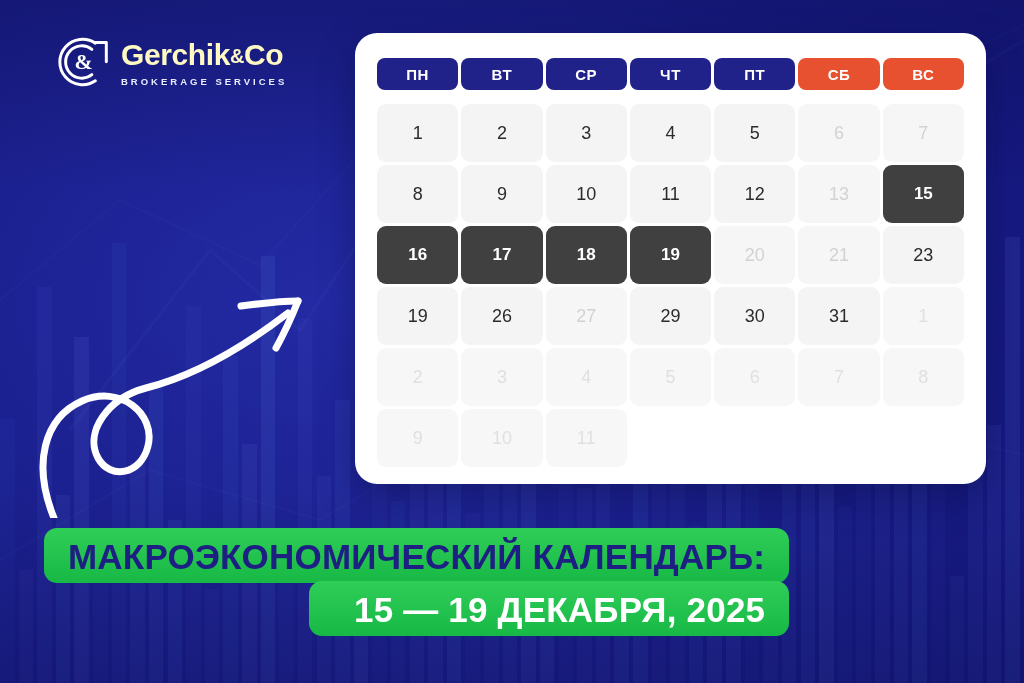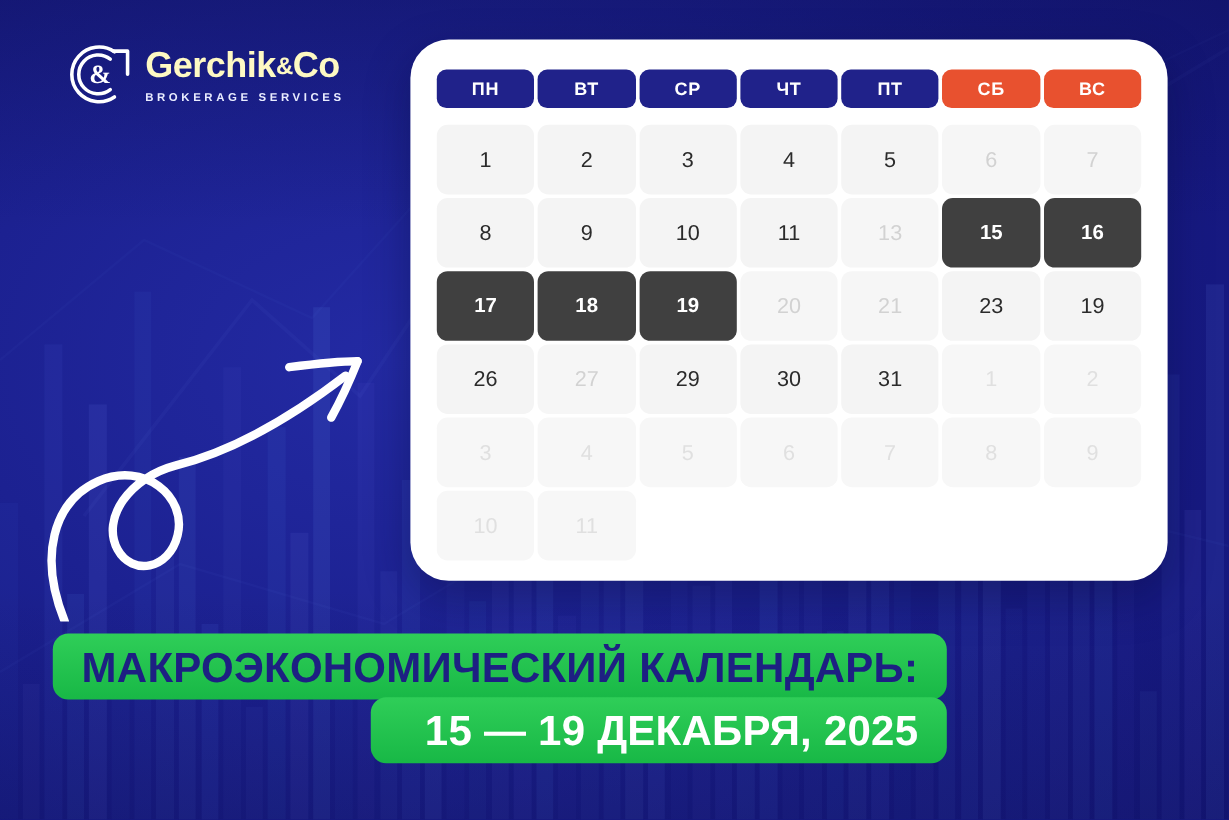--- a/index.html
+++ b/index.html
@@ -40,22 +40,22 @@
   .logo-sub {
     font-size:9.5px; font-weight:700; color:#e9ecff; letter-spacing:3.0px;
     margin-top:6px; white-space:nowrap;
   }
 
   
   #arrow-doodle { position:absolute; left:36px; top:268px; width:310px; height:250px; }
 
   
   #calendar-card {
-    position:absolute; left:342px; top:33px; width:631px; height:451px;
-    background:#ffffff; border-radius:32px;
+    position:absolute; left:355px; top:33px; width:631px; height:451px;
+    background:#ffffff; border-radius:22px;
     box-shadow:0 14px 36px rgba(6,8,50,0.34);
     padding:25px 22px 20px 22px;
   }
   .cal-grid { display:grid; grid-template-columns:repeat(7, 1fr); gap:3px; }
   .dow {
     height:32px; border-radius:8px; color:#ffffff;
     font-size:15px; font-weight:700; letter-spacing:.6px;
     display:flex; align-items:center; justify-content:center;
   }
   .dow.weekday { background:#20228a; }
@@ -186,20 +186,21 @@
       <div class="day ">2</div>
       <div class="day ">3</div>
       <div class="day ">4</div>
       <div class="day ">5</div>
       <div class="day muted">6</div>
       <div class="day muted">7</div>
       <div class="day ">8</div>
       <div class="day ">9</div>
       <div class="day ">10</div>
       <div class="day ">11</div>
+      <div class="day ">12</div>
       <div class="day muted">13</div>
       <div class="day sel">15</div>
       <div class="day sel">16</div>
       <div class="day sel">17</div>
       <div class="day sel">18</div>
       <div class="day sel">19</div>
       <div class="day muted">20</div>
       <div class="day muted">21</div>
       <div class="day ">23</div>
       <div class="day ">19</div>

